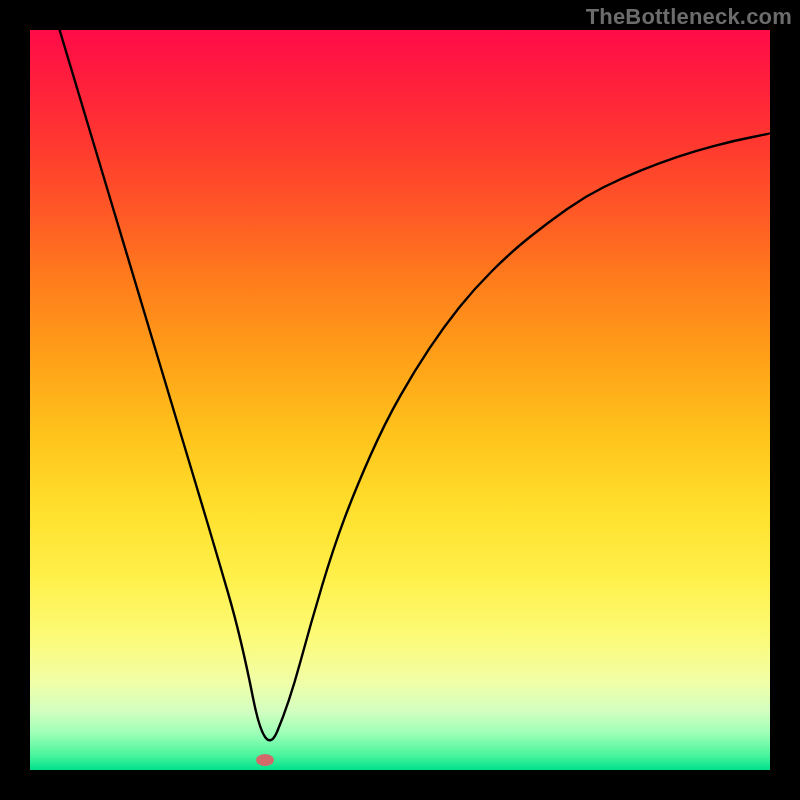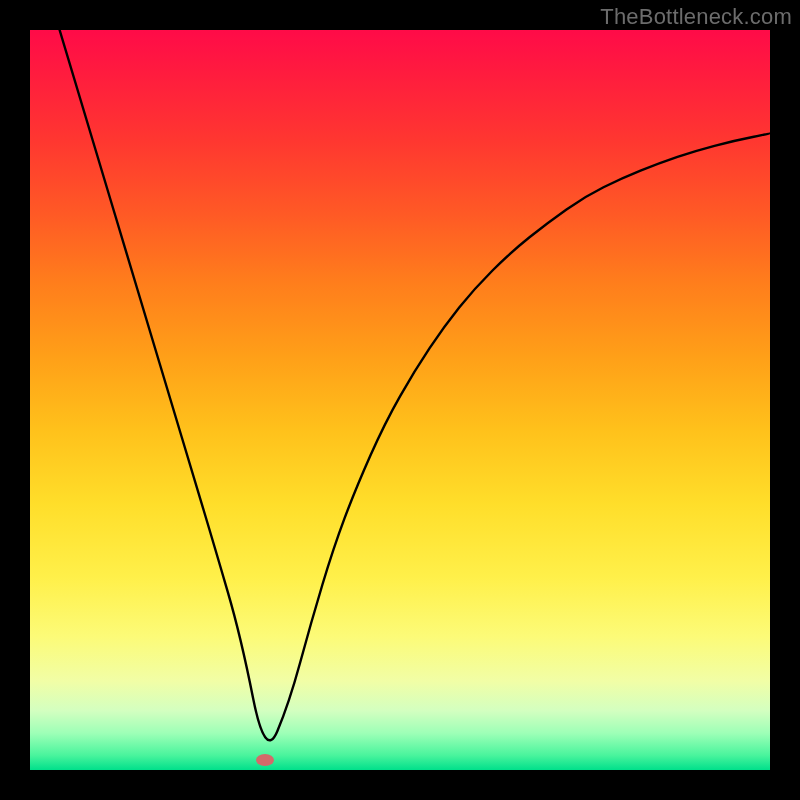--- a/index.html
+++ b/index.html
@@ -50,21 +50,21 @@
     border-radius: 50%;
     background: #d36a6a;
     transform: translate(-50%, -50%);
   }
   .watermark {
     position: absolute;
     top: 4px;
     right: 8px;
     color: #6c6c6c;
     font-size: 22px;
-    font-weight: 400;
+    font-weight: 700;
     letter-spacing: 0.2px;
   }
 </style>
 </head>
 <body>
 
 <div class="watermark">TheBottleneck.com</div>
 
 <div class="frame">
   <svg class="curve" viewBox="0 0 740 740" preserveAspectRatio="none">

